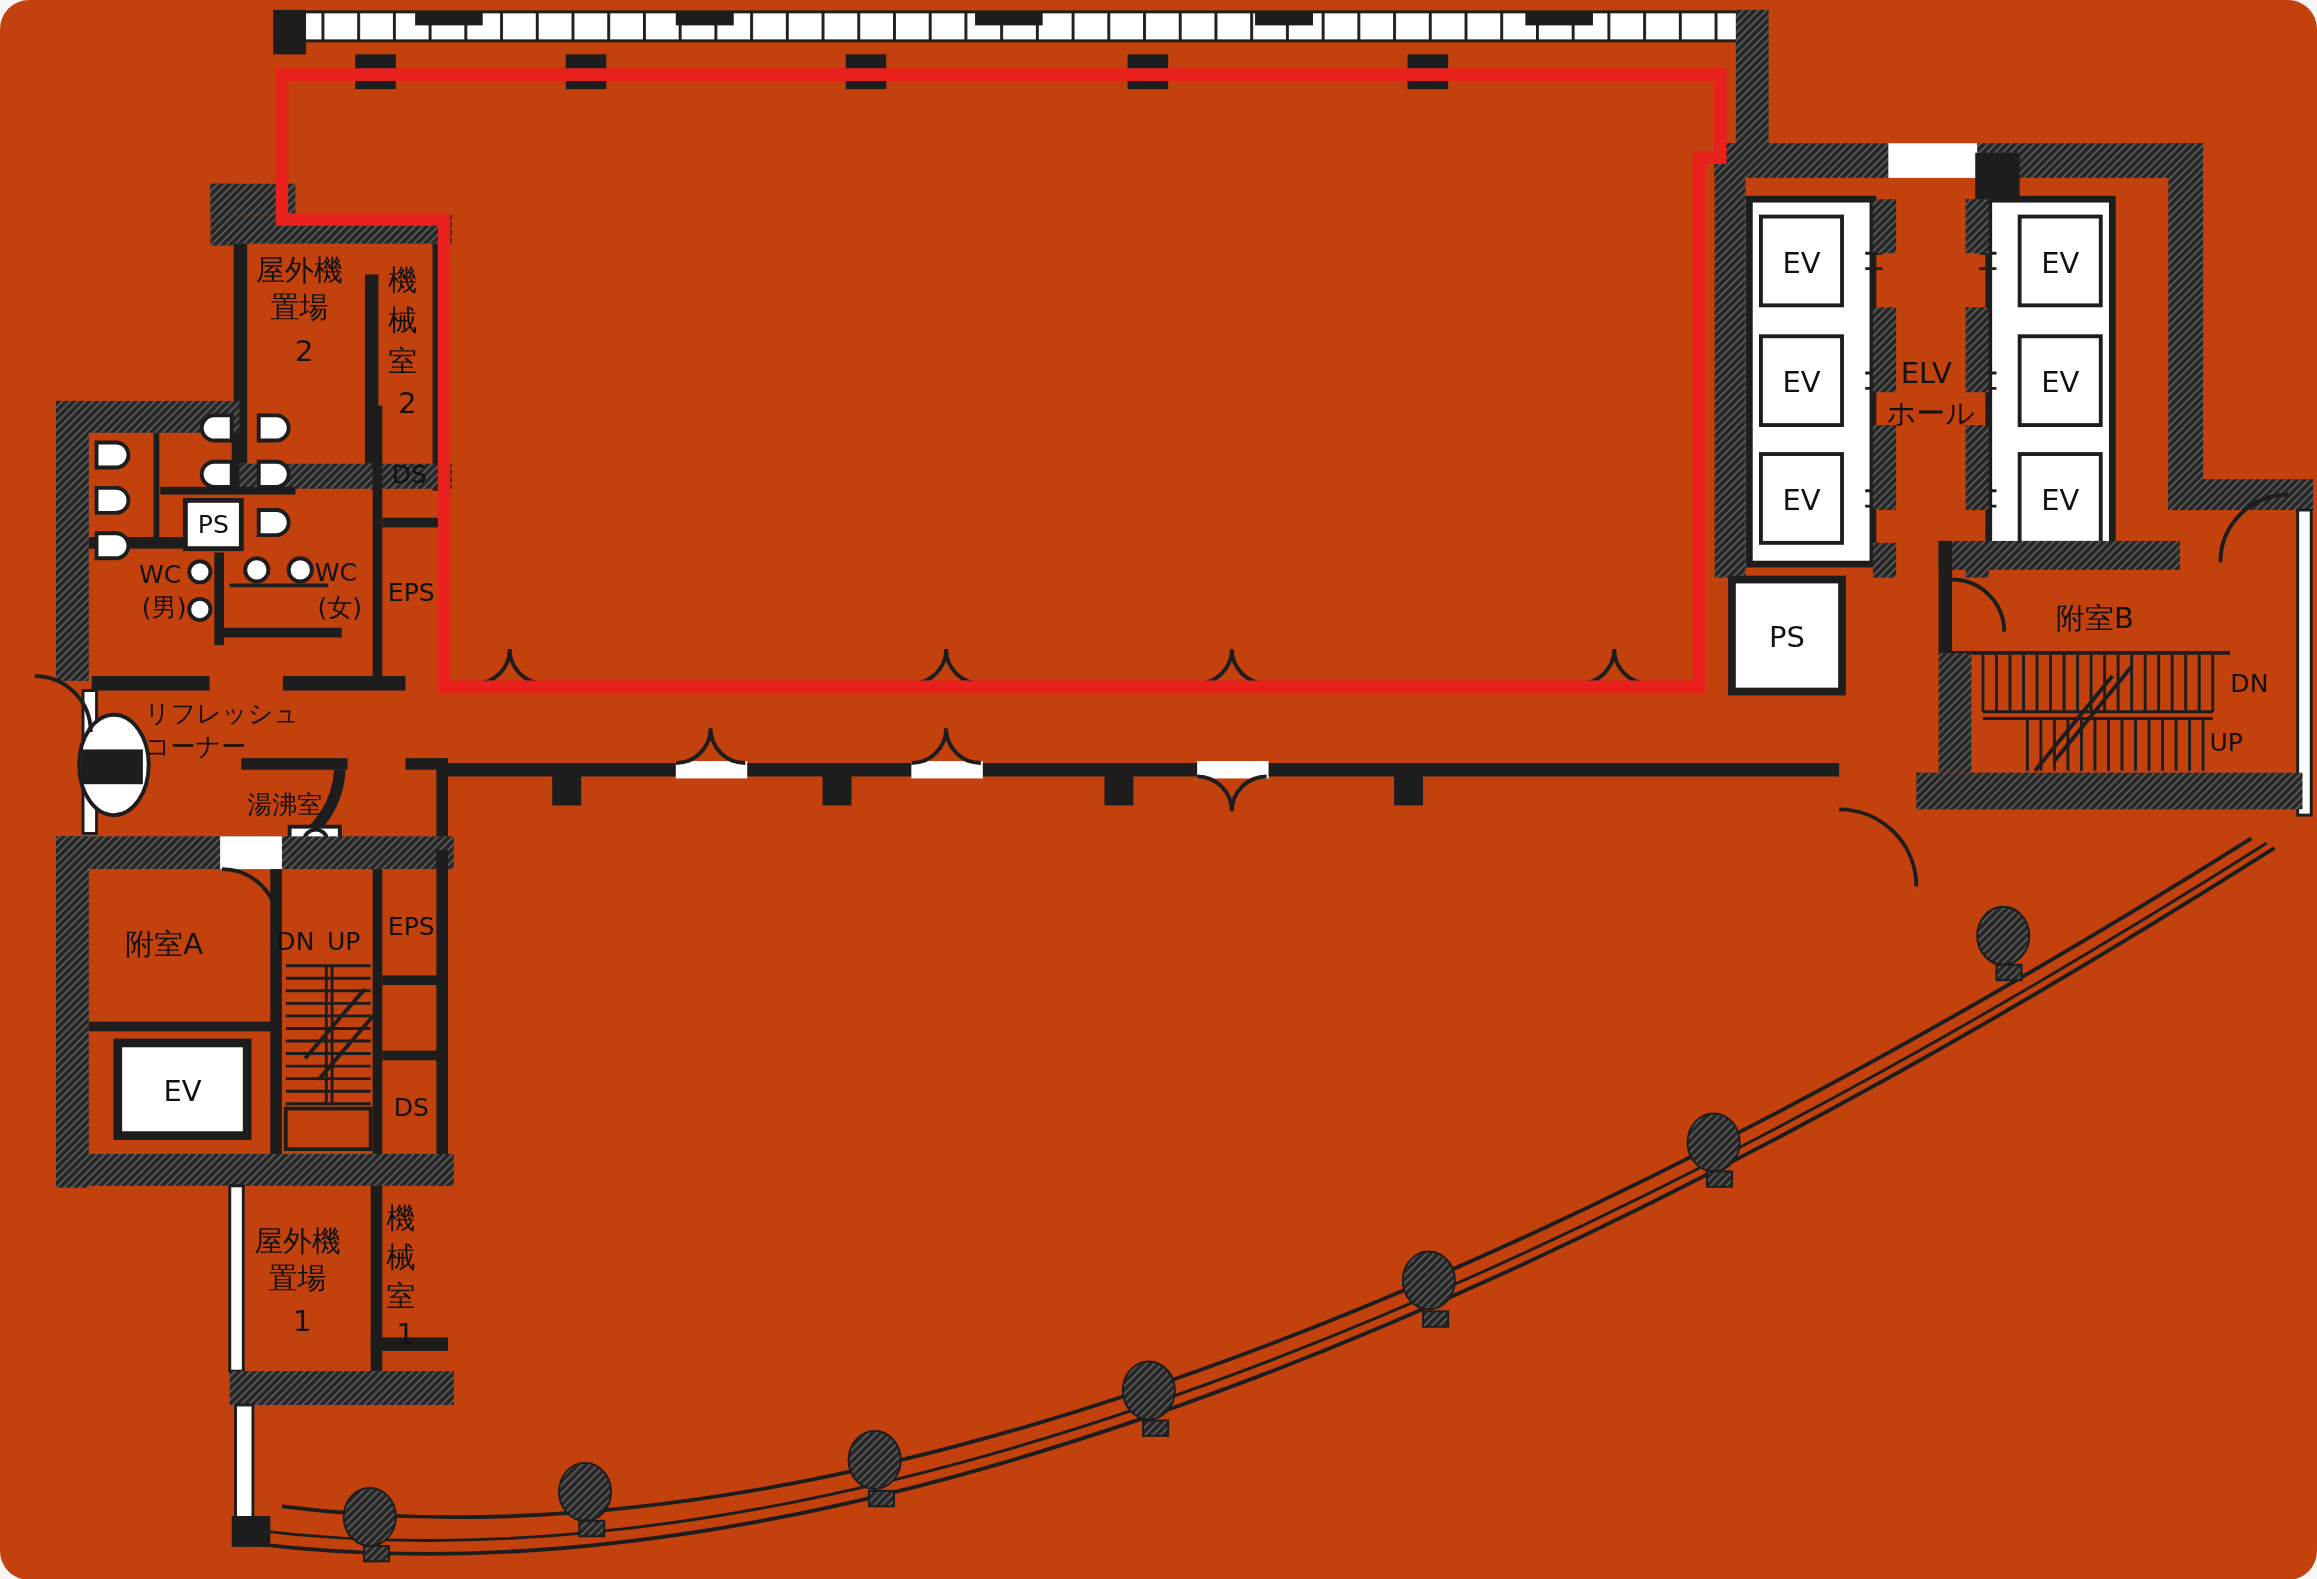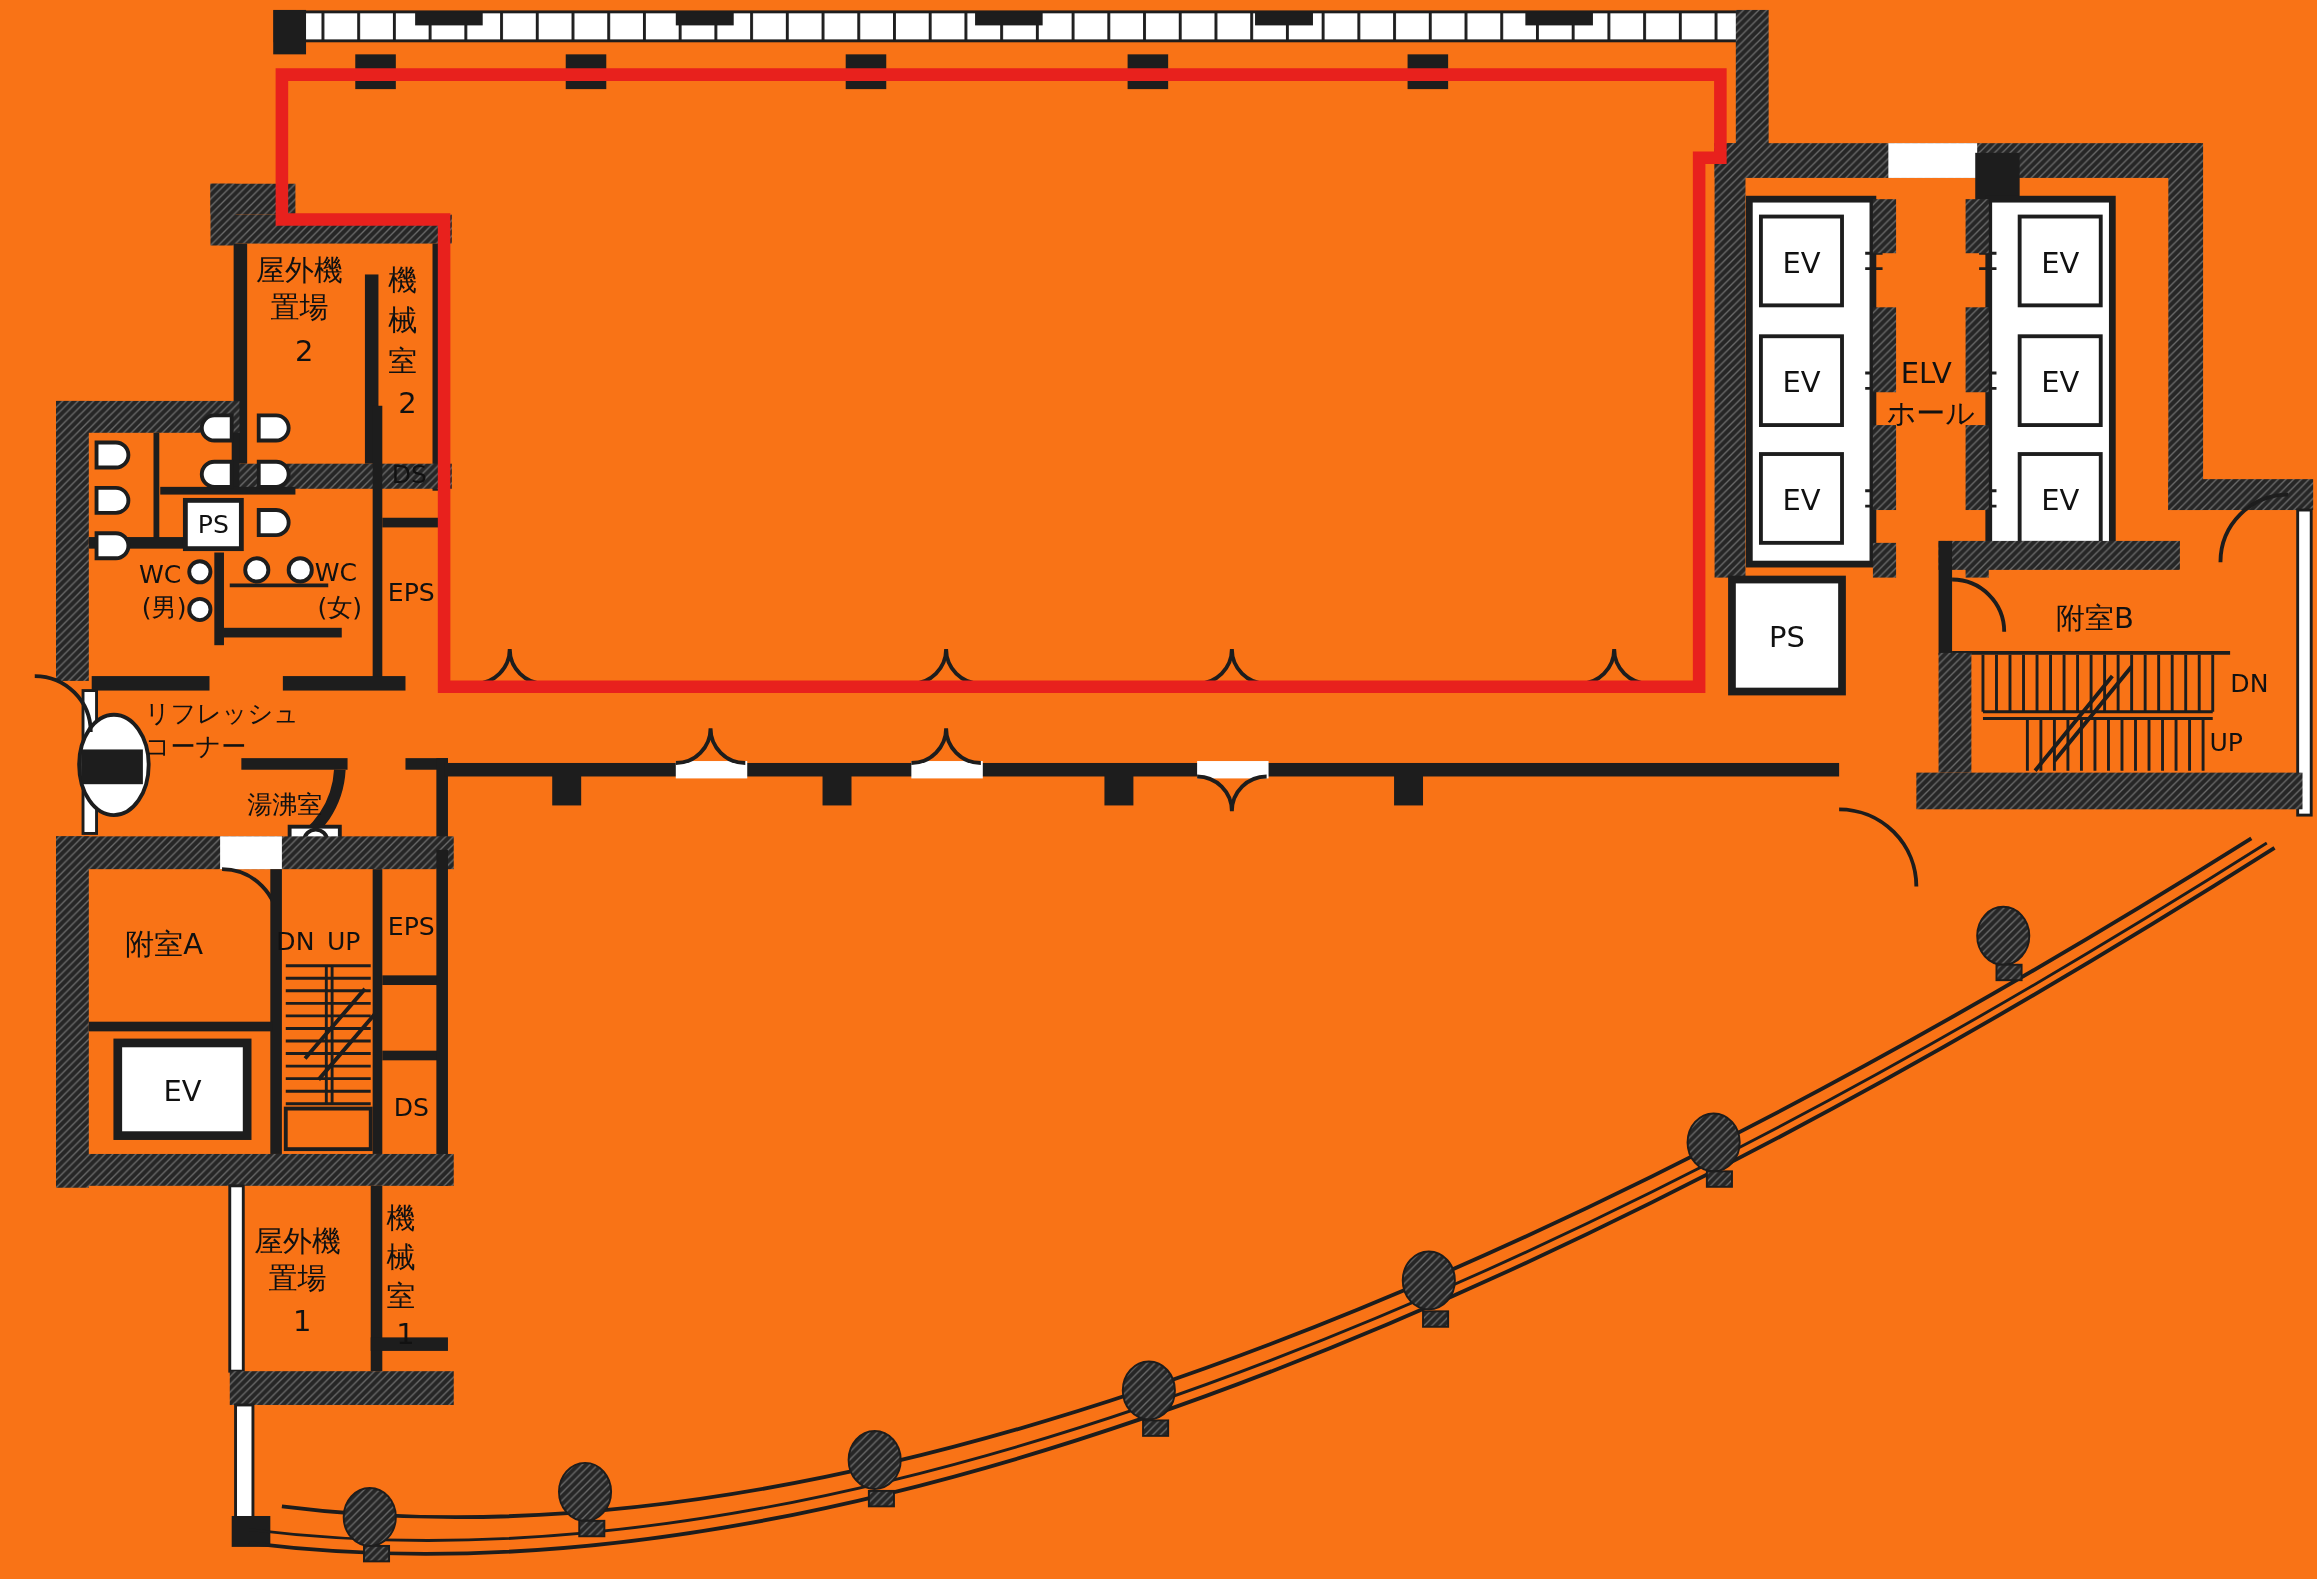--- a/index.html
+++ b/index.html
@@ -1,16 +1,16 @@
 <!DOCTYPE html>
 <html><head>
 <meta charset="utf-8">
 <style>
   html,body{margin:0;padding:0;background:#f6f6f4;}
-  #plan{position:relative;width:2317px;height:1580px;background:#f97316;overflow:hidden;}
+  #plan{position:relative;width:2317px;height:1580px;background:#c2410c;overflow:hidden;border-radius:29px;}
   svg{display:block;}
   text{font-family:"DejaVu Sans","Liberation Sans",sans-serif;fill:#111;}
   .rlab{font-size:30px;}
   .slab{font-size:26px;}
   .wall{fill:#1d1d1d;}
 </style>
 </head>
 <body>
 
 <div id="plan">

